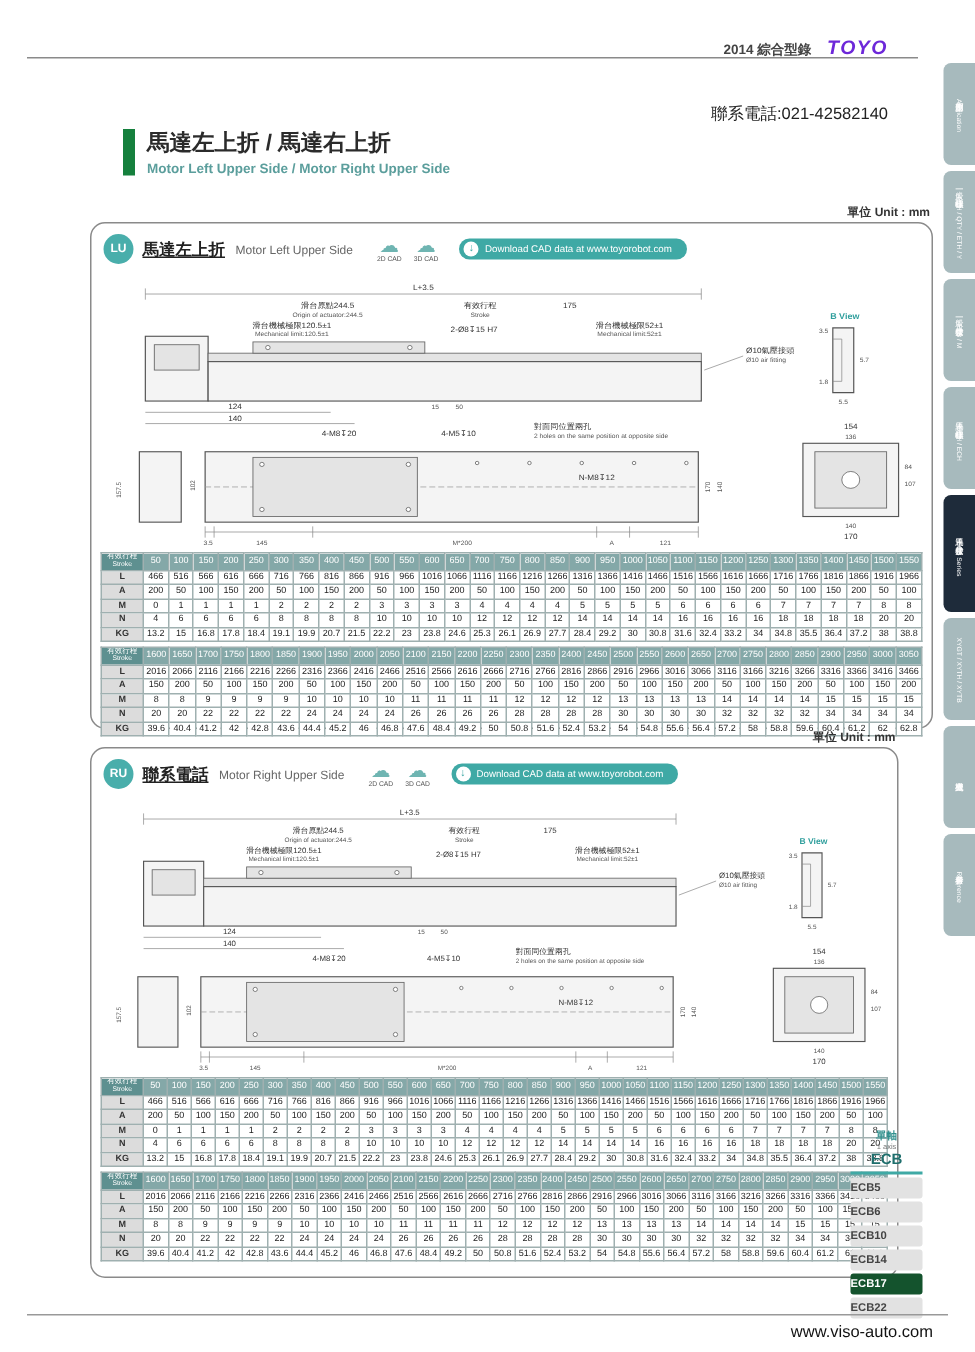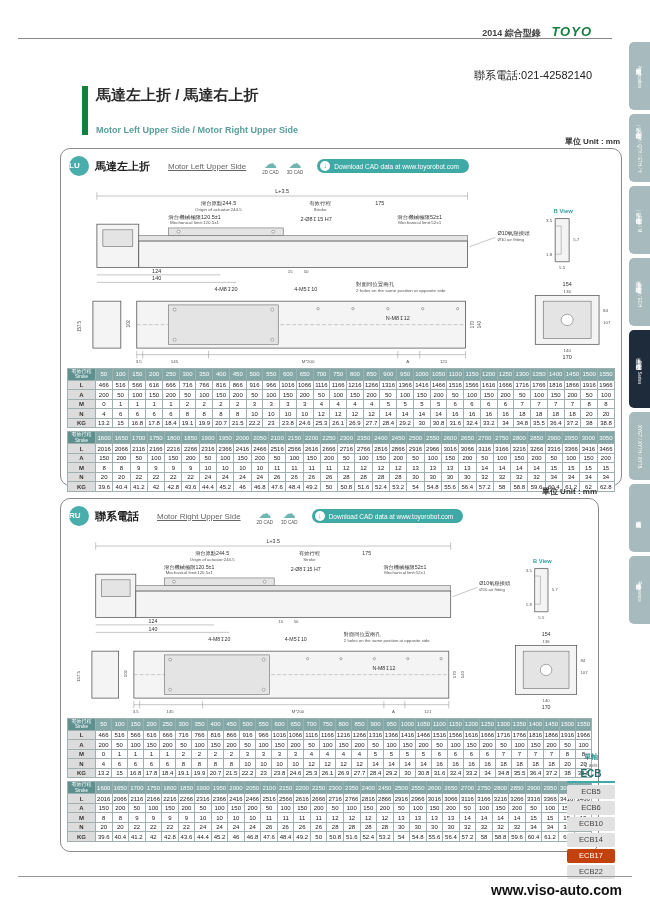--- a/index.html
+++ b/index.html
@@ -3,48 +3,48 @@
 <meta charset="utf-8">
 <style>
   html,body { margin:0; padding:0; background:#fff; }
   .page { position:relative; width:650px; height:901px; background:#fff; overflow:hidden;
           font-family:"Liberation Sans","DejaVu Sans",sans-serif; color:#222; }
 
   
   .top-rule { position:absolute; top:38px; left:18px; width:594px; height:1px; background:#8a8a8a; }
   .hdr { position:absolute; top:24px; right:58px; font-size:9px; color:#555; }
   .hdr .catalog { font-weight:bold; color:#444; margin-right:8px; }
-  .hdr .brand { font-weight:bold; font-style:italic; font-size:13px; color:#15803d; letter-spacing:1px; }
+  .hdr .brand { font-weight:bold; font-style:italic; font-size:13px; color:#6d28d9; letter-spacing:1px; }
   .contact { position:absolute; top:68px; right:58px; font-size:11px; color:#222; }
 
-  .title-block { position:absolute; top:86px; left:82px; border-left:6px solid #15803d; padding-left:8px; }
+  .title-block { position:absolute; top:86px; left:82px; border-left:8px solid #15803d; padding-left:8px; }
   .title-zh { font-size:15px; font-weight:bold; color:#2b2b2b; }
-  .title-en { font-size:9px; color:#5b9e9c; font-weight:bold; margin-top:20px;text-align:center; }
+  .title-en { font-size:9px; color:#5b9e9c; font-weight:bold; margin-top:2px;text-align:center; }
 
   
   .sidebar { position:absolute; top:42px; right:0; width:21px; display:flex; flex-direction:column; gap:4px; }
   .tab { writing-mode:vertical-rl; background:#a7babd; color:#fff; border-radius:5px 0 0 5px;
          height:62px; display:flex; align-items:center; justify-content:center;
          font-size:5.5px; padding:3px 0; cursor:pointer; }
   .tab .t-en { font-size:4.5px; margin-top:2px; }
   .tab.active { background:#1e2b3a; height:72px; }
 
   
   .unit-label { position:absolute; font-size:8px; color:#333;font-weight:bold; }
   .unit-1 { top:136px; right:30px; }
   .unit-2 { top:486px; right:53px; }
   .panel { position:absolute; left:60px; border:1.5px solid #8a8a8a; border-radius:10px; background:#fff; }
   .panel-lu { top:148px; width:560px; height:336px; }
   .panel-ru { top:498px; width:537px; height:352px; }
 
   .panel-head { display:flex; align-items:center; height:26px; padding:4px 8px 0 8px; }
   .badge { width:20px; height:20px; border-radius:50%; background:#49aeab; color:#fff;
-           font-size:8px; font-weight:bold; line-height:20px; flex:0 0 20px; }
-  .p-title { font-size:11px; font-weight:bold; color:#222; margin-left:6px; }
-  .p-sub { font-size:8px; color:#666; margin-left:18px;text-decoration:underline; }
+           font-size:8px; font-weight:bold; line-height:20px; text-align:center; flex:0 0 20px; }
+  .p-title { font-size:11px; font-weight:bold; color:#222; margin-left:6px;text-decoration:underline; }
+  .p-sub { font-size:8px; color:#666; margin-left:7px; }
   .clouds { display:flex; gap:8px; margin-left:16px; }
   .cloud { display:flex; flex-direction:column; align-items:center; cursor:pointer; }
   .cloud .c-ic { font-size:13px; color:#6fb5b2; line-height:11px; }
   .cloud .c-lb { font-size:4.5px; color:#555; margin-top:1px; }
   .dl-pill { margin-left:14px; background:#3fa9a5; border-radius:9px; color:#fff; font-size:6.5px;
              padding:2px 10px 2px 3px; display:inline-flex; align-items:center; cursor:pointer; }
   .dl-ic { width:10px; height:10px; border-radius:50%; background:#fff; color:#3fa9a5;
            font-size:7px; line-height:10px; text-align:center; margin-right:4px; }
 
   .drawing { margin:2px 8px 0 8px; }
@@ -71,26 +71,26 @@
   .spec .cell-data { background:#fff; color:#222; }
 
   
   .nav-box { position:absolute; left:567px; top:752px; width:48px; }
   .nav-head { text-align:center; border-bottom:2px solid #3fa9a5; padding-bottom:2px; }
   .nav-head span { display:block; }
   .nh-zh { font-size:7px; color:#2f8f8d; font-weight:bold; }
   .nh-en { font-size:5px; color:#777; }
   .nh-series { font-size:10px; color:#1f6f6d; font-weight:bold; }
   .nav-item { height:14px; line-height:14px; background:#e2e2e2; color:#444; margin-top:2px;
-              font-size:7.5px; font-weight:normal; text-align:center; border-radius:2px; cursor:pointer; }
-  .nav-item.active { background:#c2410c; color:#fff; }
+              font-size:7.5px; font-weight:bold; border-radius:2px; cursor:pointer; }
+  .nav-item.active { background:#14532d; color:#fff; }
 
   
   .footer-rule { position:absolute; top:876px; left:18px; width:614px; height:1px; background:#999; }
-  .footer-url { position:absolute; top:882px; right:28px; font-size:14px; font-weight:bold; color:#111; }
+  .footer-url { position:absolute; top:882px; right:28px; font-size:11px; font-weight:normal; color:#111; }
 </style>
 </head>
 <body>
 
 <div class="page">
 
   <div class="top-rule"></div>
   <div class="hdr">
     <span class="catalog">2014 綜合型錄</span>
     <span class="brand">TOYO</span>

